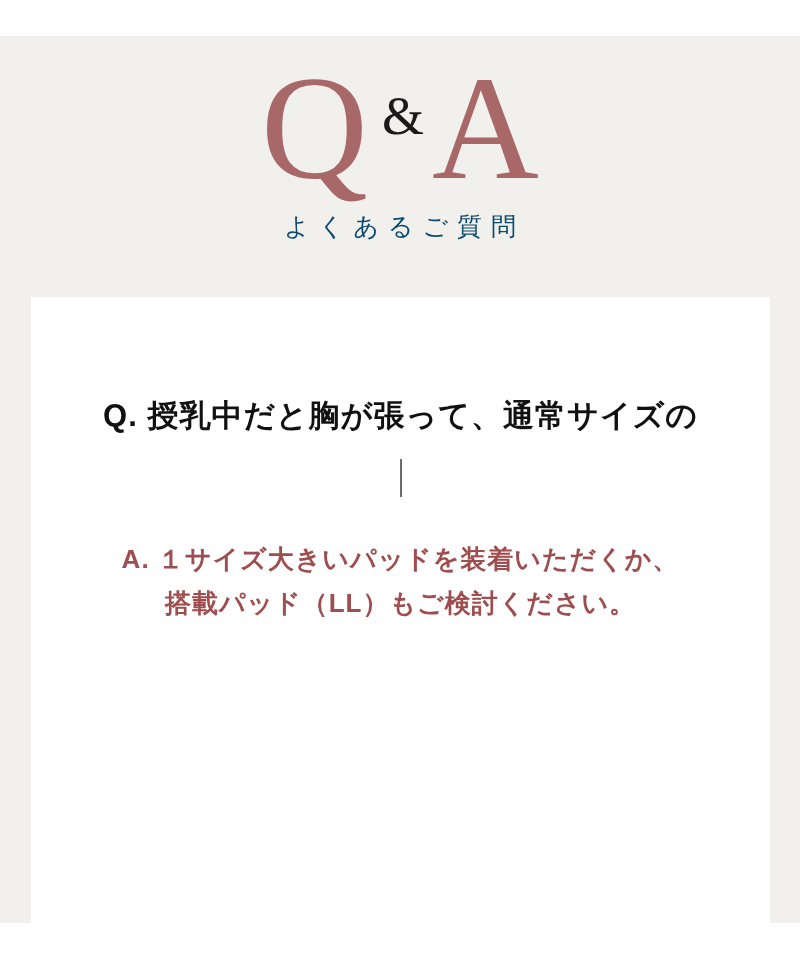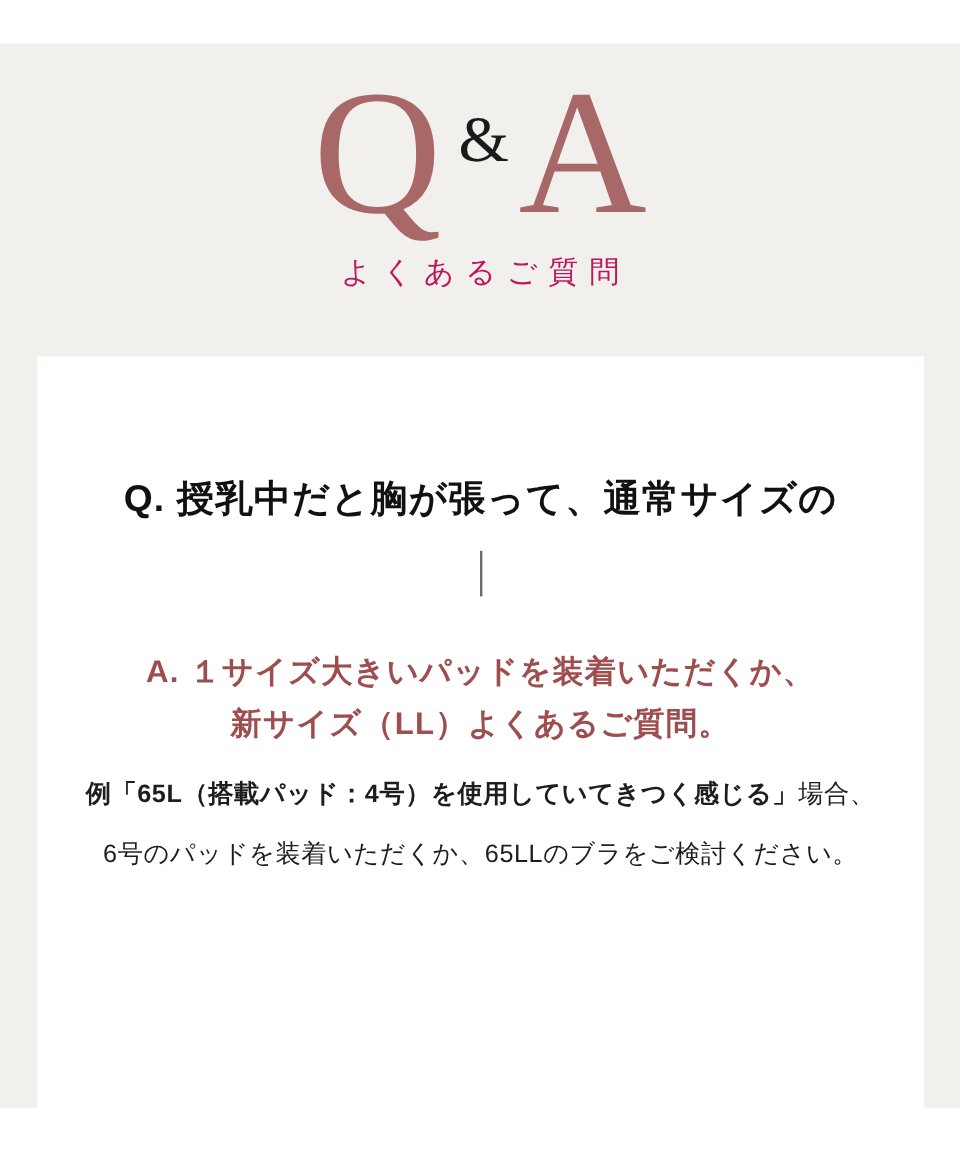--- a/index.html
+++ b/index.html
@@ -45,21 +45,21 @@
     color: #1a1a1a;
     margin: 0 8px 0 14px;
     transform: translateY(-12px);
   }
   .qa-subtitle {
     margin-top: 16px;
     font-size: 25px;
     font-weight: 400;
     letter-spacing: 9px;
     padding-left: 9px; 
-    color: #be185d;
+    color: #0c4a6e;
   }
   .card {
     position: absolute;
     left: 31px;
     top: 261px; 
     width: 739px;
     height: 722px;
     background: #ffffff;
     text-align: center;
     padding-top: 90px;
@@ -113,23 +113,19 @@
 
     <div class="card">
       <div class="question">
         <div>Q. 授乳中だと胸が張って、通常サイズの</div>
       </div>
 
       <div class="divider"></div>
 
       <div class="answer">
         <div>A. １サイズ大きいパッドを装着いただくか、</div>
-        <div>新サイズ（LL）よくあるご質問。</div>
+        <div>搭載パッド（LL）もご検討ください。</div>
       </div>
 
-      <div class="example">
-        <div><span class="em">例「65L（搭載パッド：4号）を使用していてきつく感じる」</span><span>場合、</span></div>
-        <div>6号のパッドを装着いただくか、65LLのブラをご検討ください。</div>
-      </div>
     </div>
 
   </div>
 </div>
 
 </body></html>

